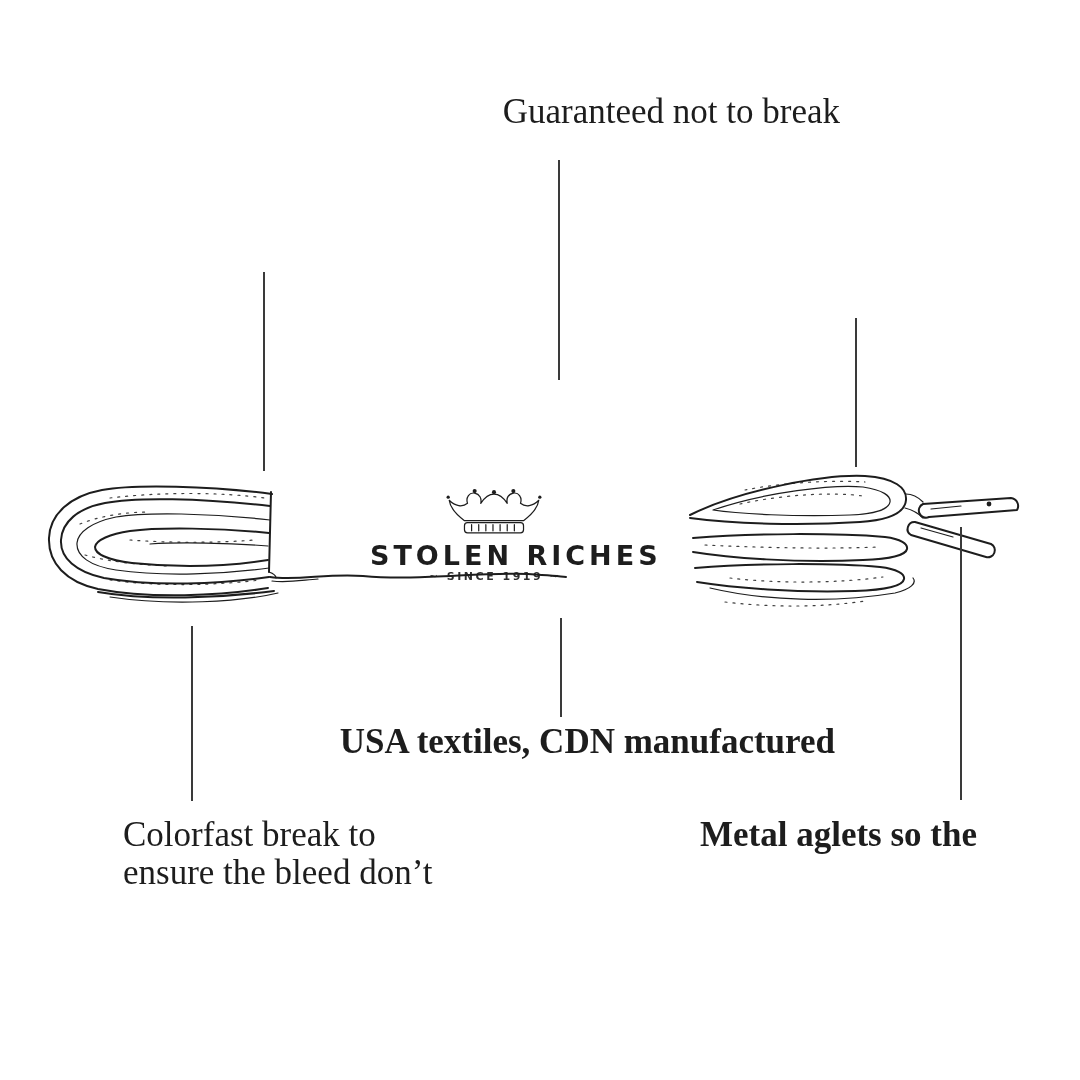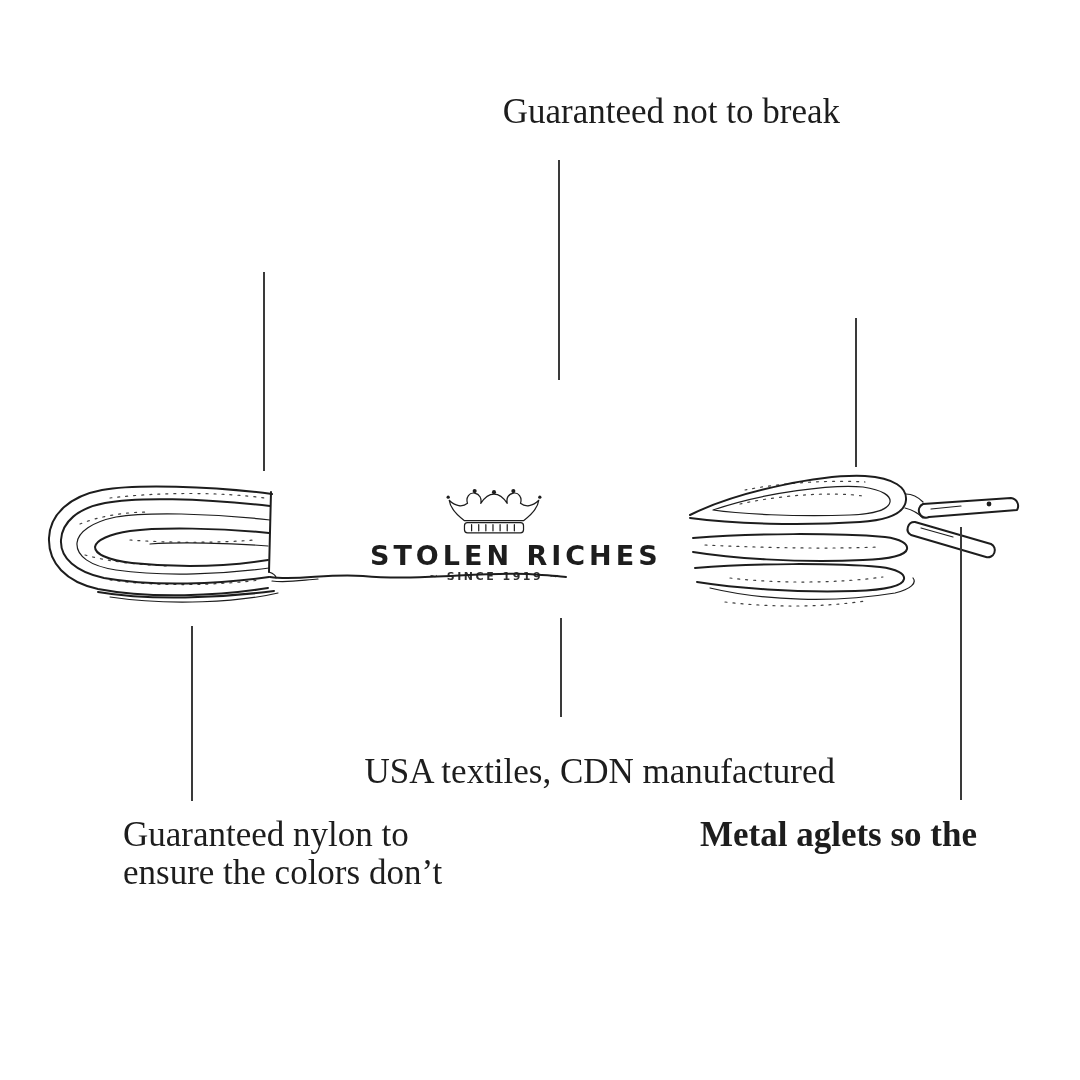--- a/index.html
+++ b/index.html
@@ -95,26 +95,26 @@
     <path d="M 8,78 C 70,73 150,73 200,77 C 216,79 223,84 222,89 C 221,95 205,99 178,100 C 110,103 45,98 8,92"></path>
     <path class="stipple" d="M 20,85 C 80,88 145,89 195,87"></path>
     <path d="M 10,108 C 70,103 150,103 195,107 C 212,109 220,114 219,119 C 218,126 200,130 170,131 C 110,133 50,128 12,122"></path>
     <path class="thin" d="M 25,128 C 80,141 150,143 210,133 C 226,129 232,123 228,118"></path>
     <path class="stipple" d="M 45,118 C 95,124 155,123 198,117"></path>
     <path class="stipple" d="M 60,30 C 100,22 150,20 180,22"></path>
     <path class="stipple" d="M 40,142 C 90,148 140,147 180,141"></path>
   </svg>
 
   <div class="vline" style="left:560px;top:618px;height:99px;"></div>
-  <div class="callout center" style="left:285px;top:753px;width:550px;">USA textiles, CDN manufactured</div>
+  <div class="callout center" style="left:285px;top:723px;width:550px;font-weight:bold;">USA textiles, CDN manufactured</div>
 
   <div class="vline" style="left:191px;top:626px;height:175px;"></div>
   <div class="callout" style="left:123px;top:816px;">
-    <div>Guaranteed nylon to</div>
-    <div>ensure the colors don’t</div>
+    <div>Colorfast break to</div>
+    <div>ensure the bleed don’t</div>
   </div>
 
   <div class="vline" style="left:960px;top:527px;height:273px;"></div>
   <div class="callout" style="left:700px;top:816px;font-weight:bold;">
     <div>Metal aglets so the</div>
   </div>
 
 </div>
 
 </body></html>

